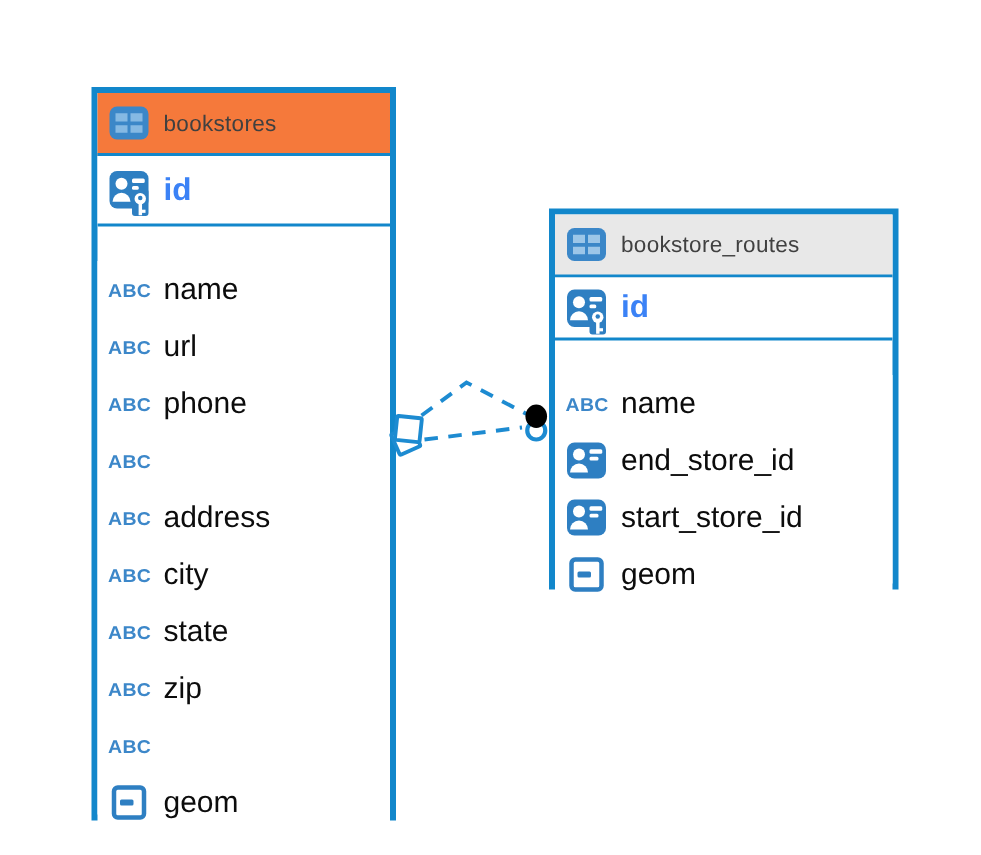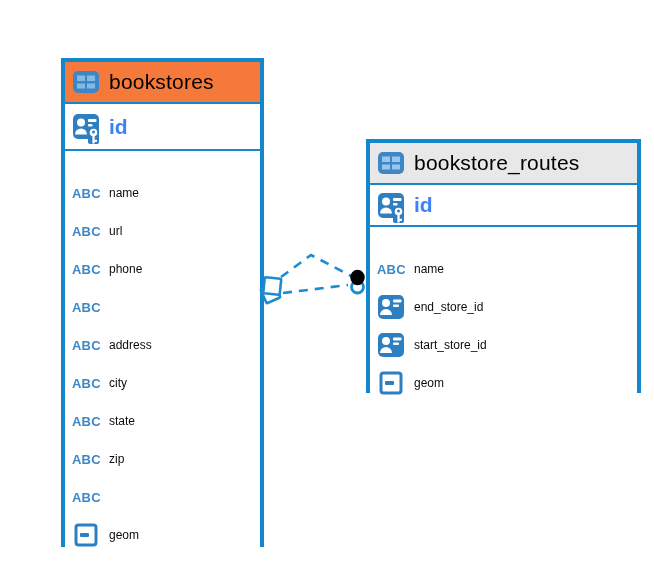--- a/index.html
+++ b/index.html
@@ -13,52 +13,52 @@
 
   
   .etable{
     position:absolute;
     background:#ffffff;
     border:4px solid #1287cb;
     box-sizing:border-box;
     display:flex;flex-direction:column;
   }
   .etable.bookstores{left:61px;top:58px;width:203px;height:489px;}
-  .etable.routes{left:366px;top:139px;width:275px;height:254px;}
+  .etable.routes{left:366px;top:139px;width:233px;height:254px;}
 
   .etable-header{
     height:42px;flex:0 0 42px;
     display:flex;align-items:center;gap:9px;
     padding-left:7px;box-sizing:border-box;
     border-bottom:2.5px solid #1287cb;
   }
   .etable.bookstores .etable-header{background:#f5793b;}
   .etable.routes .etable-header{background:#e8e8e8;}
   .etable-title{
-    font-size:21px;color:#000000;letter-spacing:0.2px;
+    font-size:15px;color:#404040;letter-spacing:0.2px;
     white-space:nowrap;
   }
 
   .pk-row{
     flex:0 0 auto;
     display:flex;align-items:center;gap:9px;
     padding-left:7px;box-sizing:border-box;
     border-bottom:2.5px solid #1287cb;
     background:#fff;
   }
   .etable.bookstores .pk-row{height:47px;flex-basis:47px;}
   .etable.routes .pk-row{height:42px;flex-basis:42px;}
   .pk-label{font-size:21px;font-weight:bold;color:#3b82f6;}
 
   .fields{padding-top:23px;box-sizing:border-box;}
   .field-row{
     height:38px;display:flex;align-items:center;gap:9px;
     padding-left:7px;box-sizing:border-box;background:#fff;
   }
-  .field-label{font-size:12px;color:#0c0c0c;white-space:nowrap;}
+  .field-label{font-size:20px;color:#0c0c0c;white-space:nowrap;}
 
   
   .icon{flex:0 0 auto;display:flex;align-items:center;justify-content:center;width:28px;}
   .abc-glyph{
     width:28px;flex:0 0 28px;
     font-size:13px;font-weight:800;letter-spacing:0.2px;
     color:#3c87c9;text-align:left;
     font-family:"Liberation Sans", sans-serif;
     transform:scaleY(0.95);
   }

